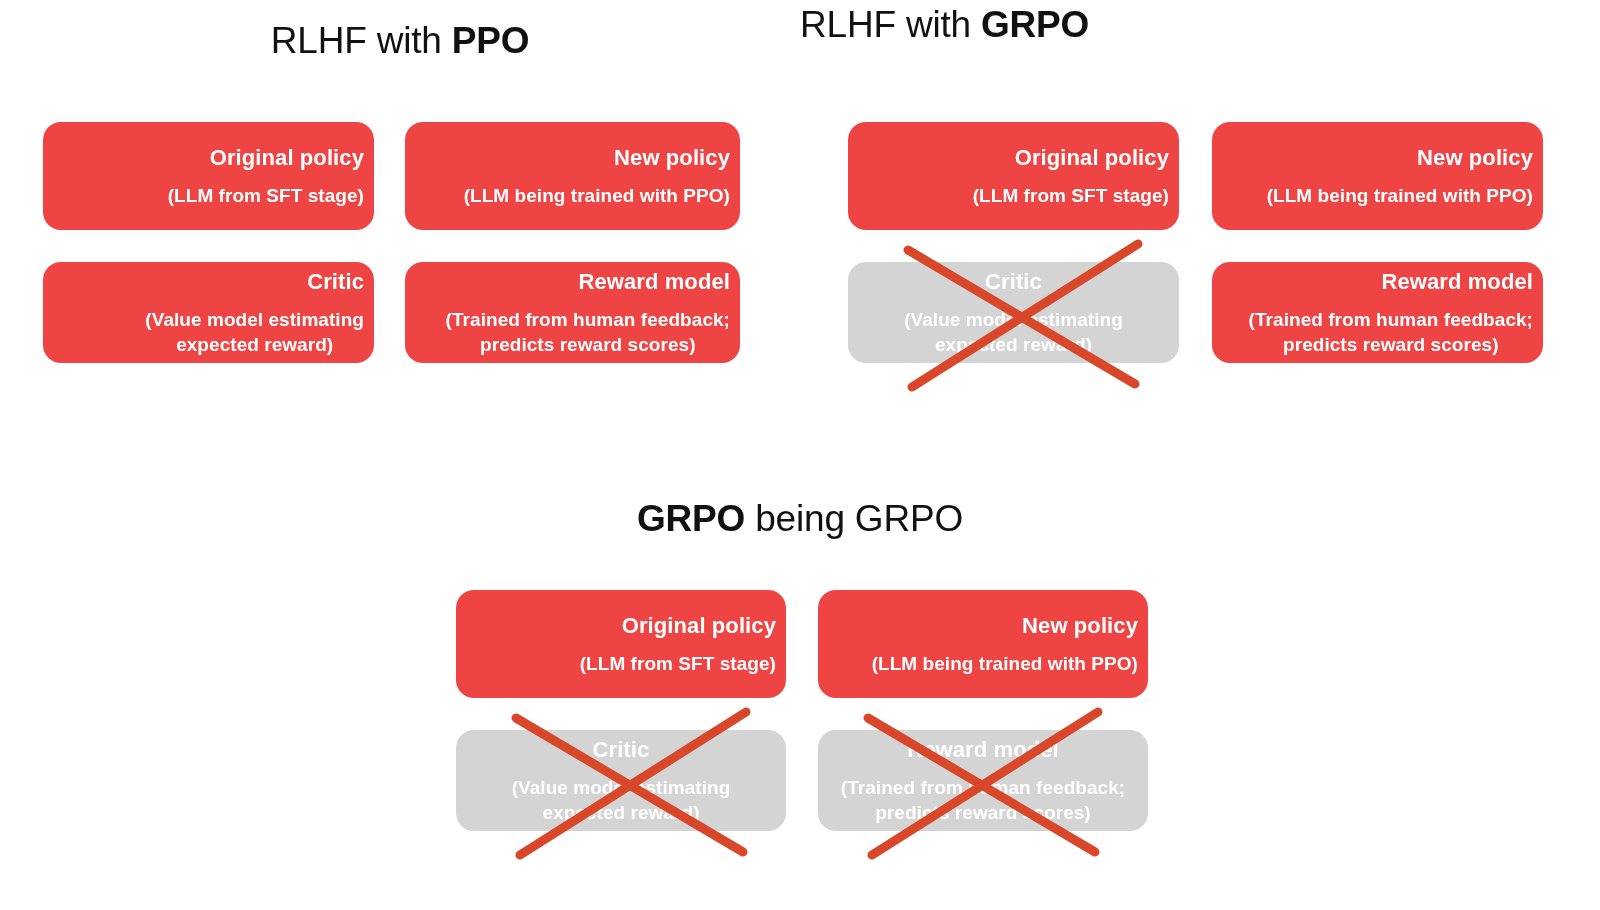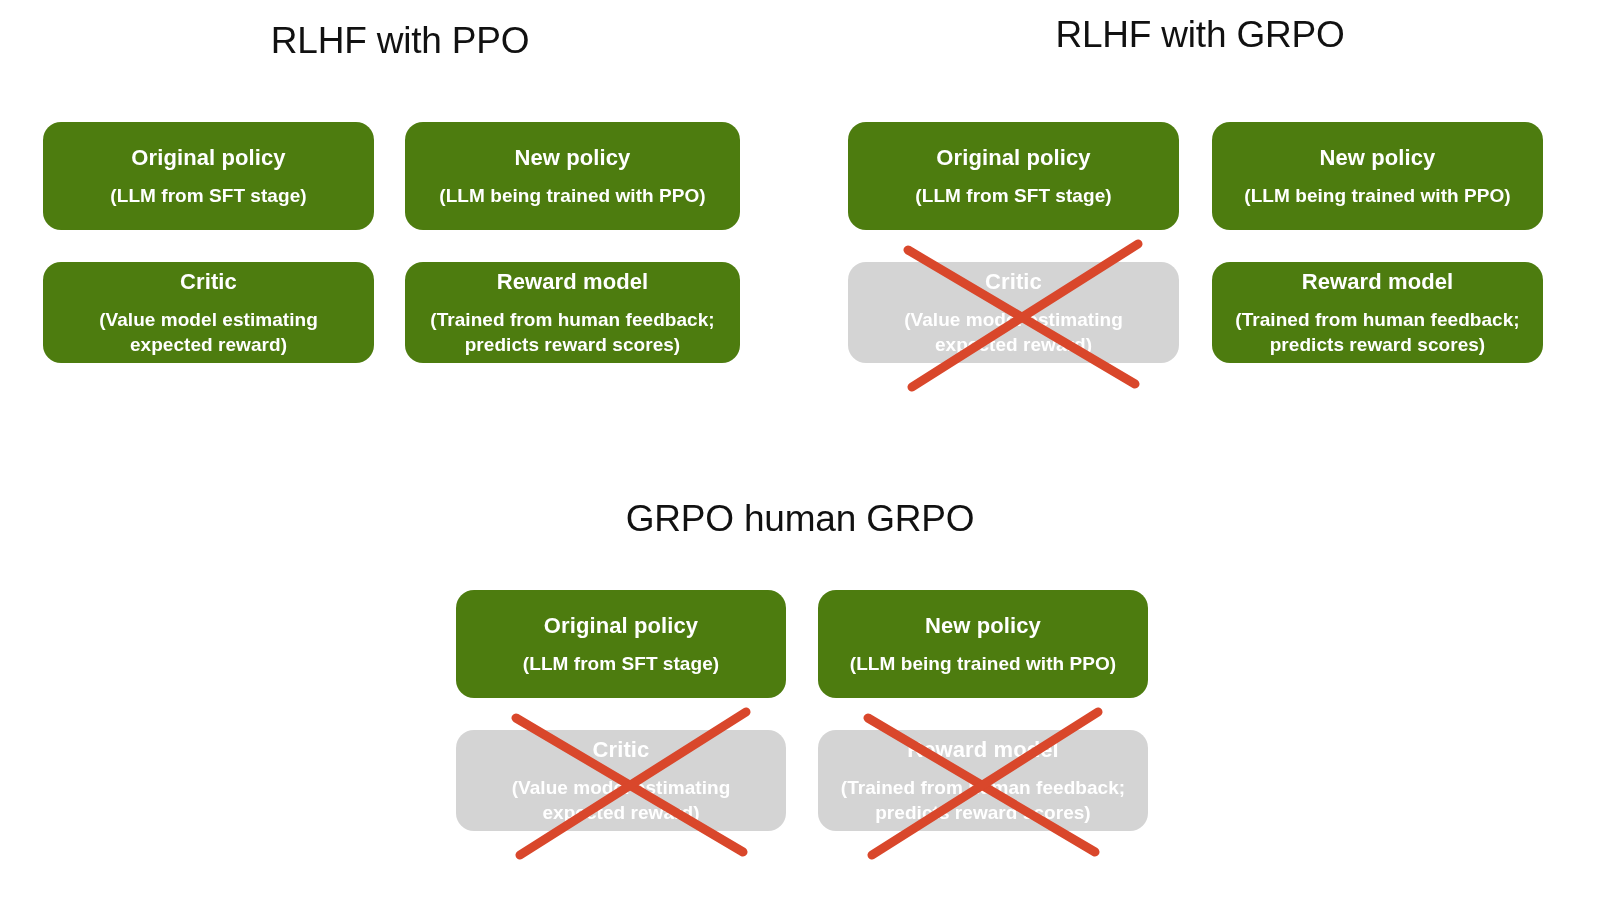--- a/index.html
+++ b/index.html
@@ -26,42 +26,42 @@
   
   .panel-title {
     position: absolute;
     font-size: 37px;
     font-weight: 400;
     letter-spacing: -0.2px;
     line-height: 1;
     white-space: nowrap;
     color: #111111;
   }
-  .panel-title .bold { font-weight: 400; }
+  .panel-title .bold { font-weight: 700; }
 
   #title-ppo  { left: 0;    top: 22px;  width: 800px;  text-align: center; }
-  #title-grpo { left: 800px; top: 16px; width: 800px;  text-align: center; }
+  #title-grpo { left: 800px; top: 6px; width: 800px;  }
   #title-rlvr { left: 400px; top: 500px; width: 800px; text-align: center; }
 
   
   .panel { position: absolute; }
 
   .node {
     position: absolute;
     border-radius: 18px;
     box-sizing: border-box;
     display: flex;
     flex-direction: column;
     align-items: center;
     justify-content: center;
     text-align: center;
     padding: 6px 10px;
     color: #ffffff;
   }
-  .node.active   { background: #4d7c0f; }
+  .node.active   { background: #ef4444; align-items: flex-end; }
   .node.disabled { background: #d4d4d4; }
 
   .node .node-title {
     font-size: 22px;
     font-weight: 700;
     line-height: 1.24;
     letter-spacing: 0.1px;
   }
   .node .node-sub {
     font-size: 19px;
@@ -110,21 +110,21 @@
 </style>
 </head>
 <body>
 
 <div class="canvas">
 
   <div class="panel-title" id="title-ppo"><span>RLHF with </span><span class="bold">PPO</span></div>
 
   <div class="panel-title" id="title-grpo"><span>RLHF with </span><span class="bold">GRPO</span></div>
 
-  <div class="panel-title" id="title-rlvr"><span class="bold">GRPO</span><span> human GRPO</span></div>
+  <div class="panel-title" id="title-rlvr"><span class="bold">GRPO</span><span> being GRPO</span></div>
 
   <div class="panel" id="p1">
 
     <div class="node active" id="p1-original">
       <div class="node-title">Original policy</div>
       <div class="node-sub">
         <span>(LLM from SFT stage)</span>
       </div>
     </div>
 

